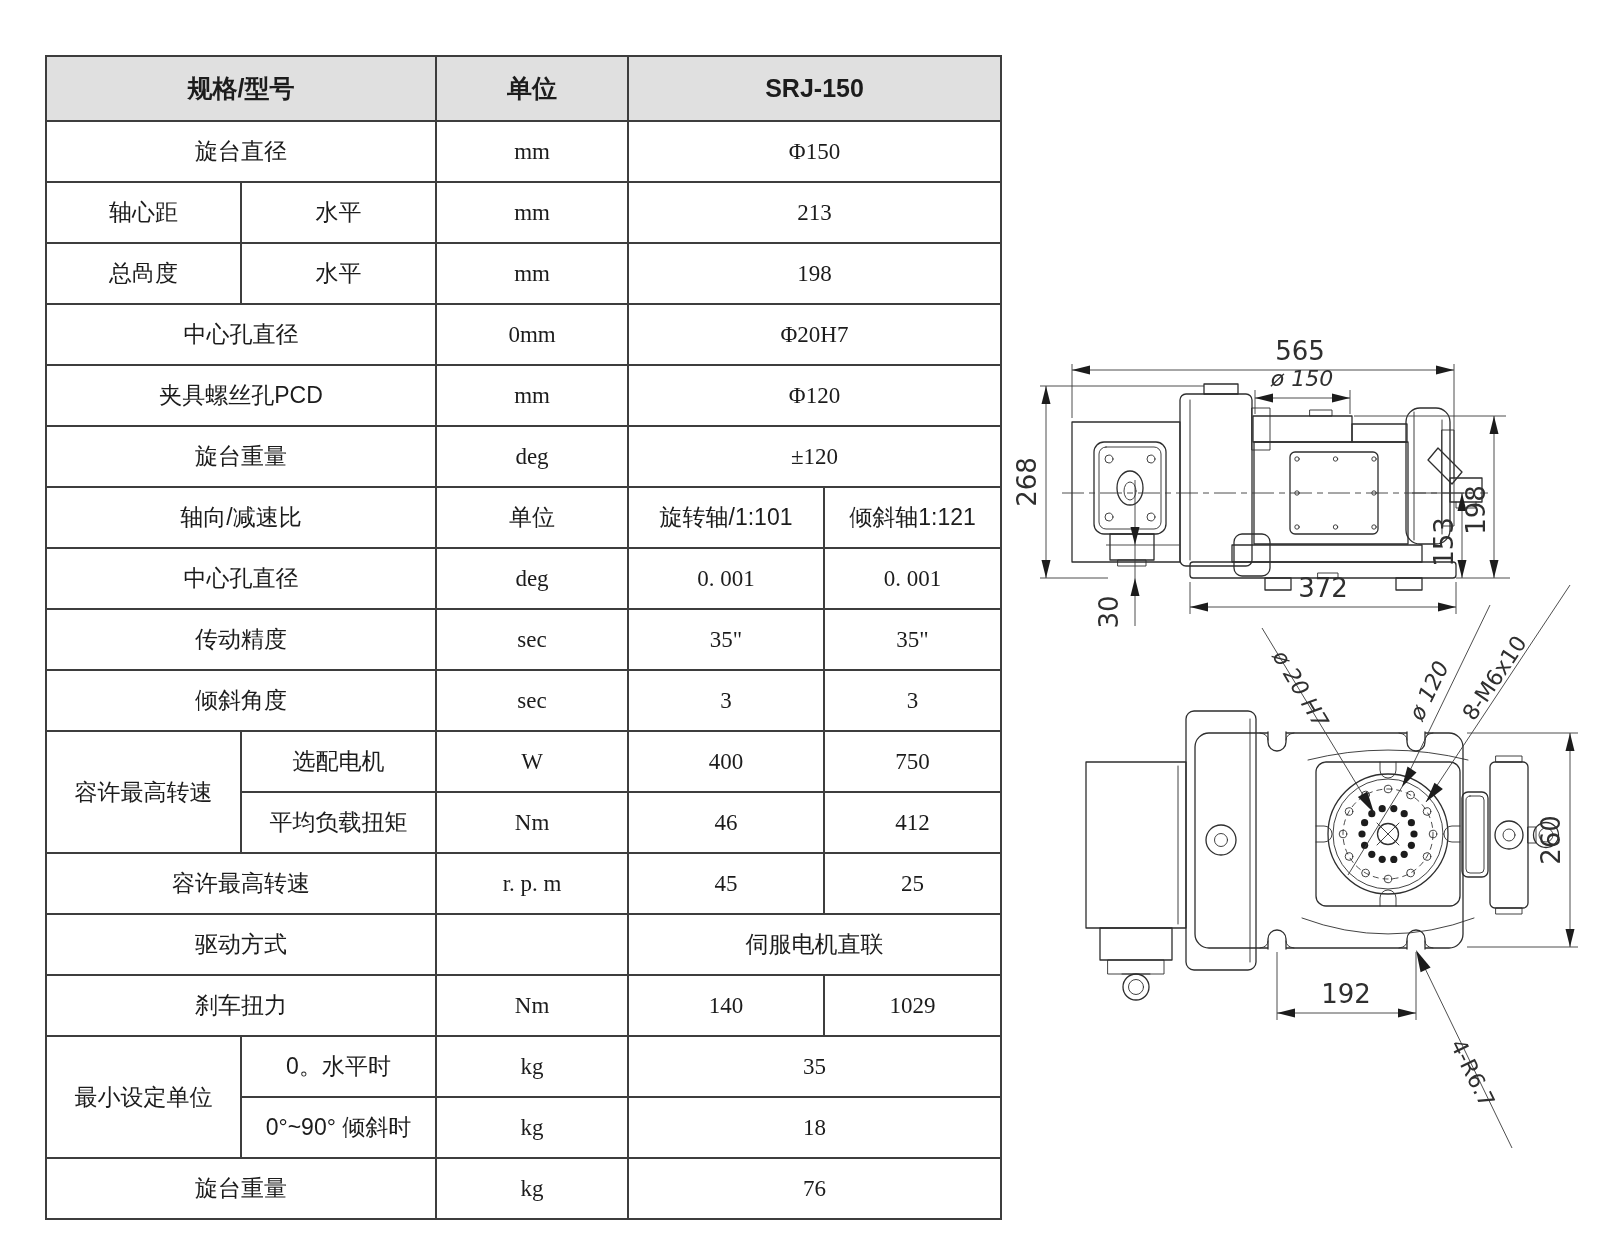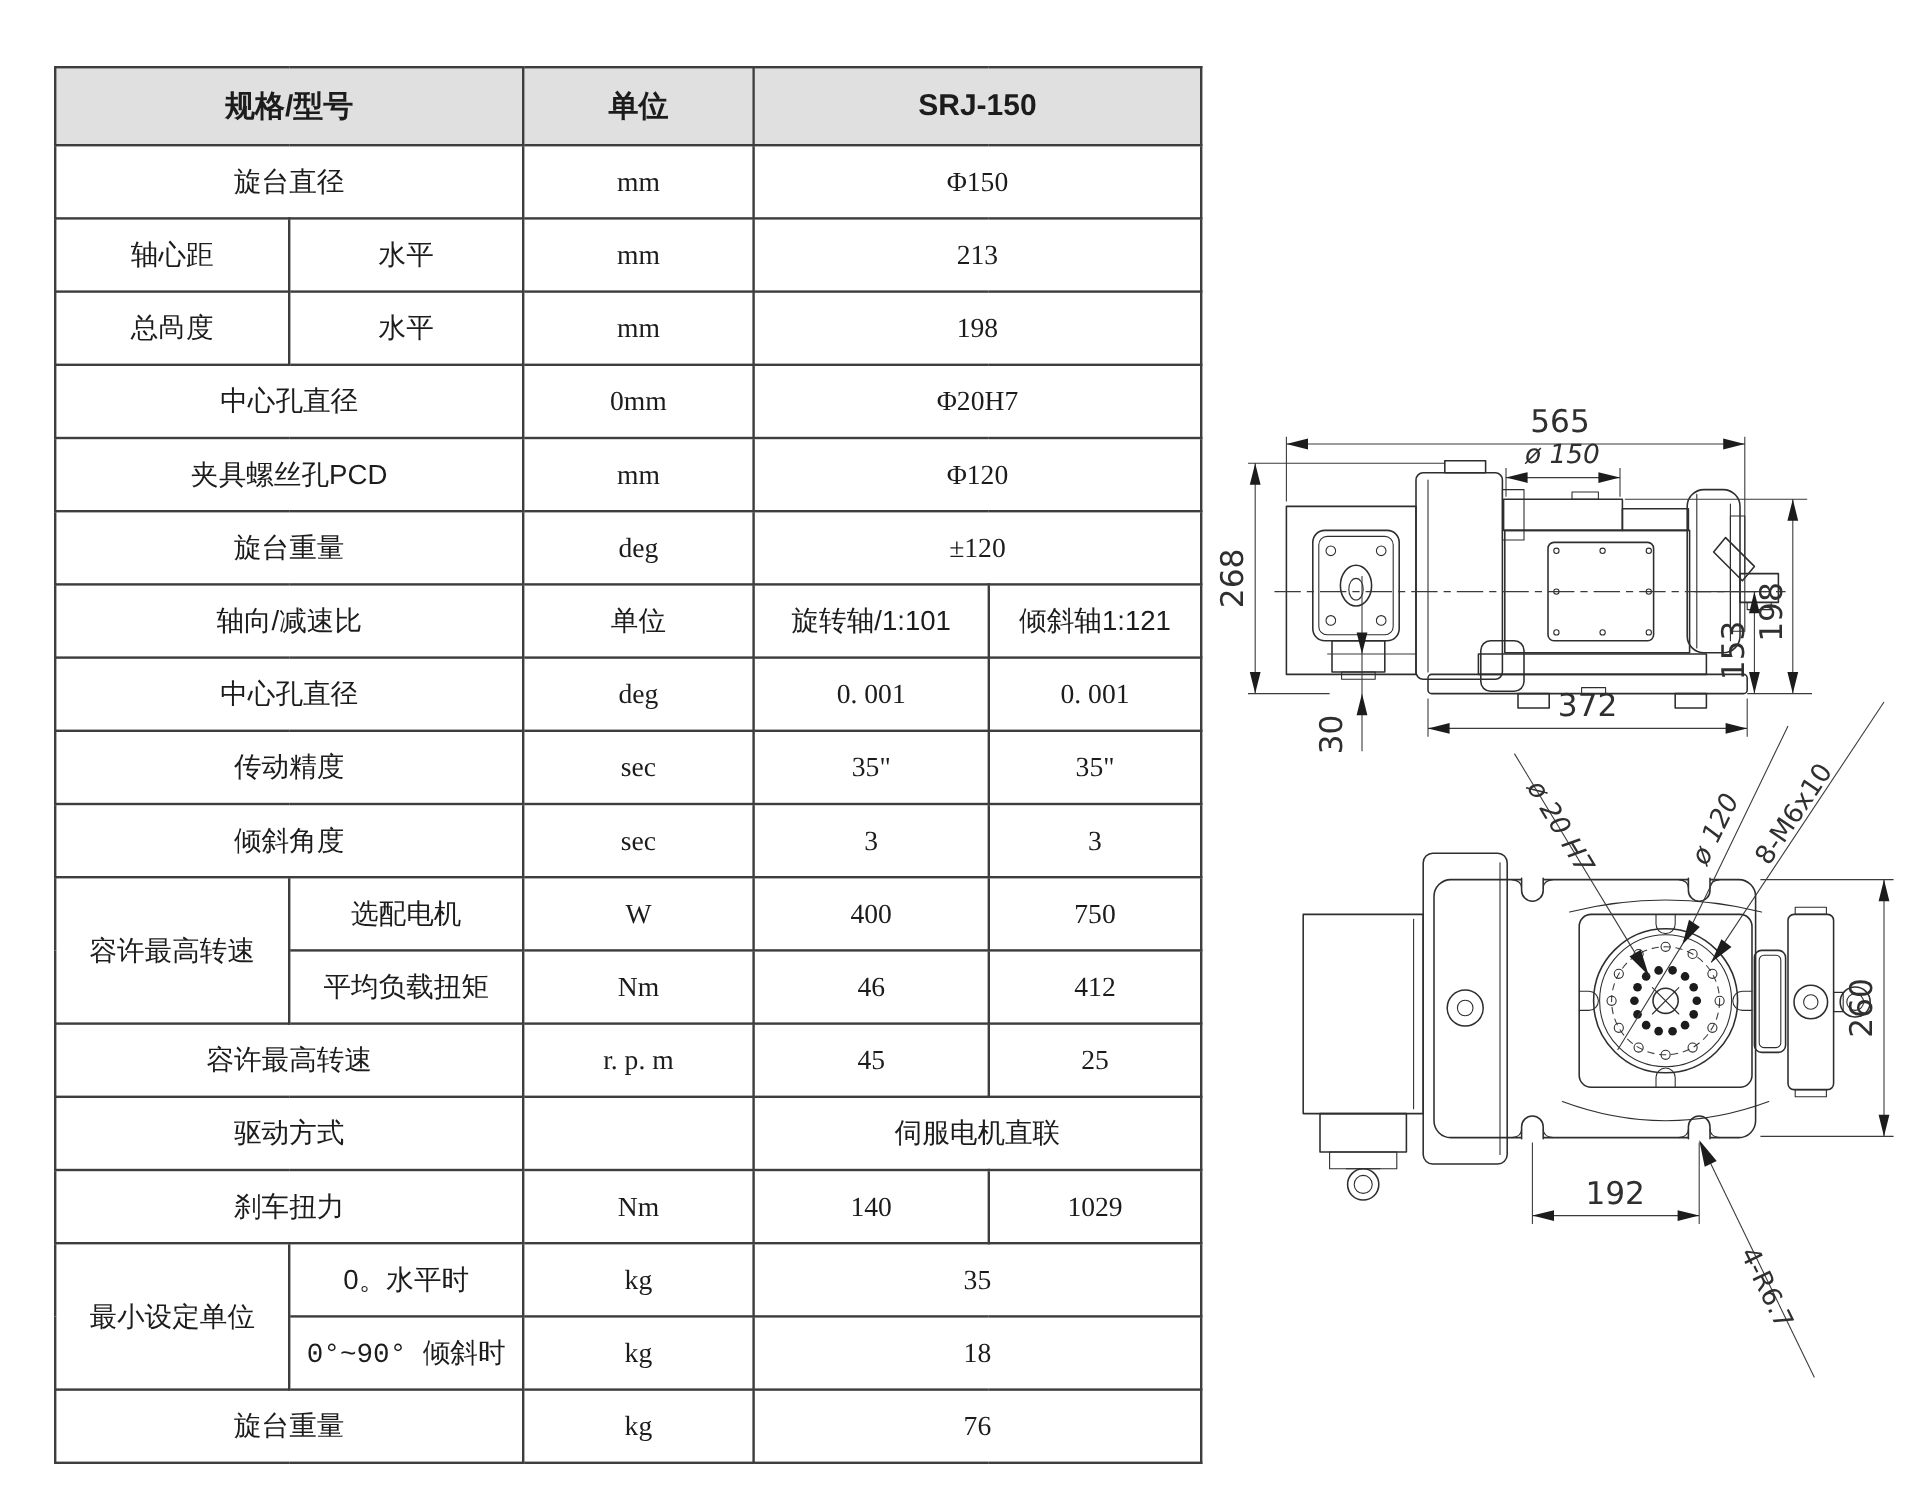--- a/index.html
+++ b/index.html
@@ -6,21 +6,21 @@
   .page{position:relative;width:1600px;height:1251px;background:#ffffff;overflow:hidden;
         font-family:"Liberation Sans","DejaVu Sans",sans-serif;color:#1c1c1c;}
   
   table.spec{position:absolute;left:45px;top:35px;border-collapse:collapse;table-layout:fixed;
              width:955px;margin-top:20px;}
   table.spec th,table.spec td{border:2px solid #3d3d3d;text-align:center;vertical-align:middle;
              white-space:nowrap;overflow:hidden;padding:0;}
   table.spec th{background:#e0e0e0;font-size:25px;font-weight:bold;height:63px;}
   table.spec td{font-size:23px;height:59px;}
   td.u{font-family:Liberation Serif, serif;font-size:21px;}
-  td.tight{font-size:21px;font-family:Liberation Mono, monospace;}
+  td.tight{font-size:21px;}
   
   svg.drawing{position:absolute;left:1010px;top:330px;}
   .ln{fill:none;stroke:#2e2e2e;stroke-width:1.3;stroke-linejoin:round;stroke-linecap:round;}
   .tn{fill:none;stroke:#2e2e2e;stroke-width:0.9;stroke-linejoin:round;stroke-linecap:round;}
   .dim{fill:none;stroke:#3a3a3a;stroke-width:0.9;}
   .arw{fill:#1c1c1c;stroke:none;}
   .dtx{font-family:"DejaVu Sans","Liberation Sans",sans-serif;font-size:26px;fill:#2f2f2f;}
   .dtx2{font-family:"DejaVu Sans","Liberation Sans",sans-serif;font-size:22px;fill:#2f2f2f;}
   .cl{stroke-dasharray:22 5 6 5;}
   .bc{stroke-dasharray:6 4;}

